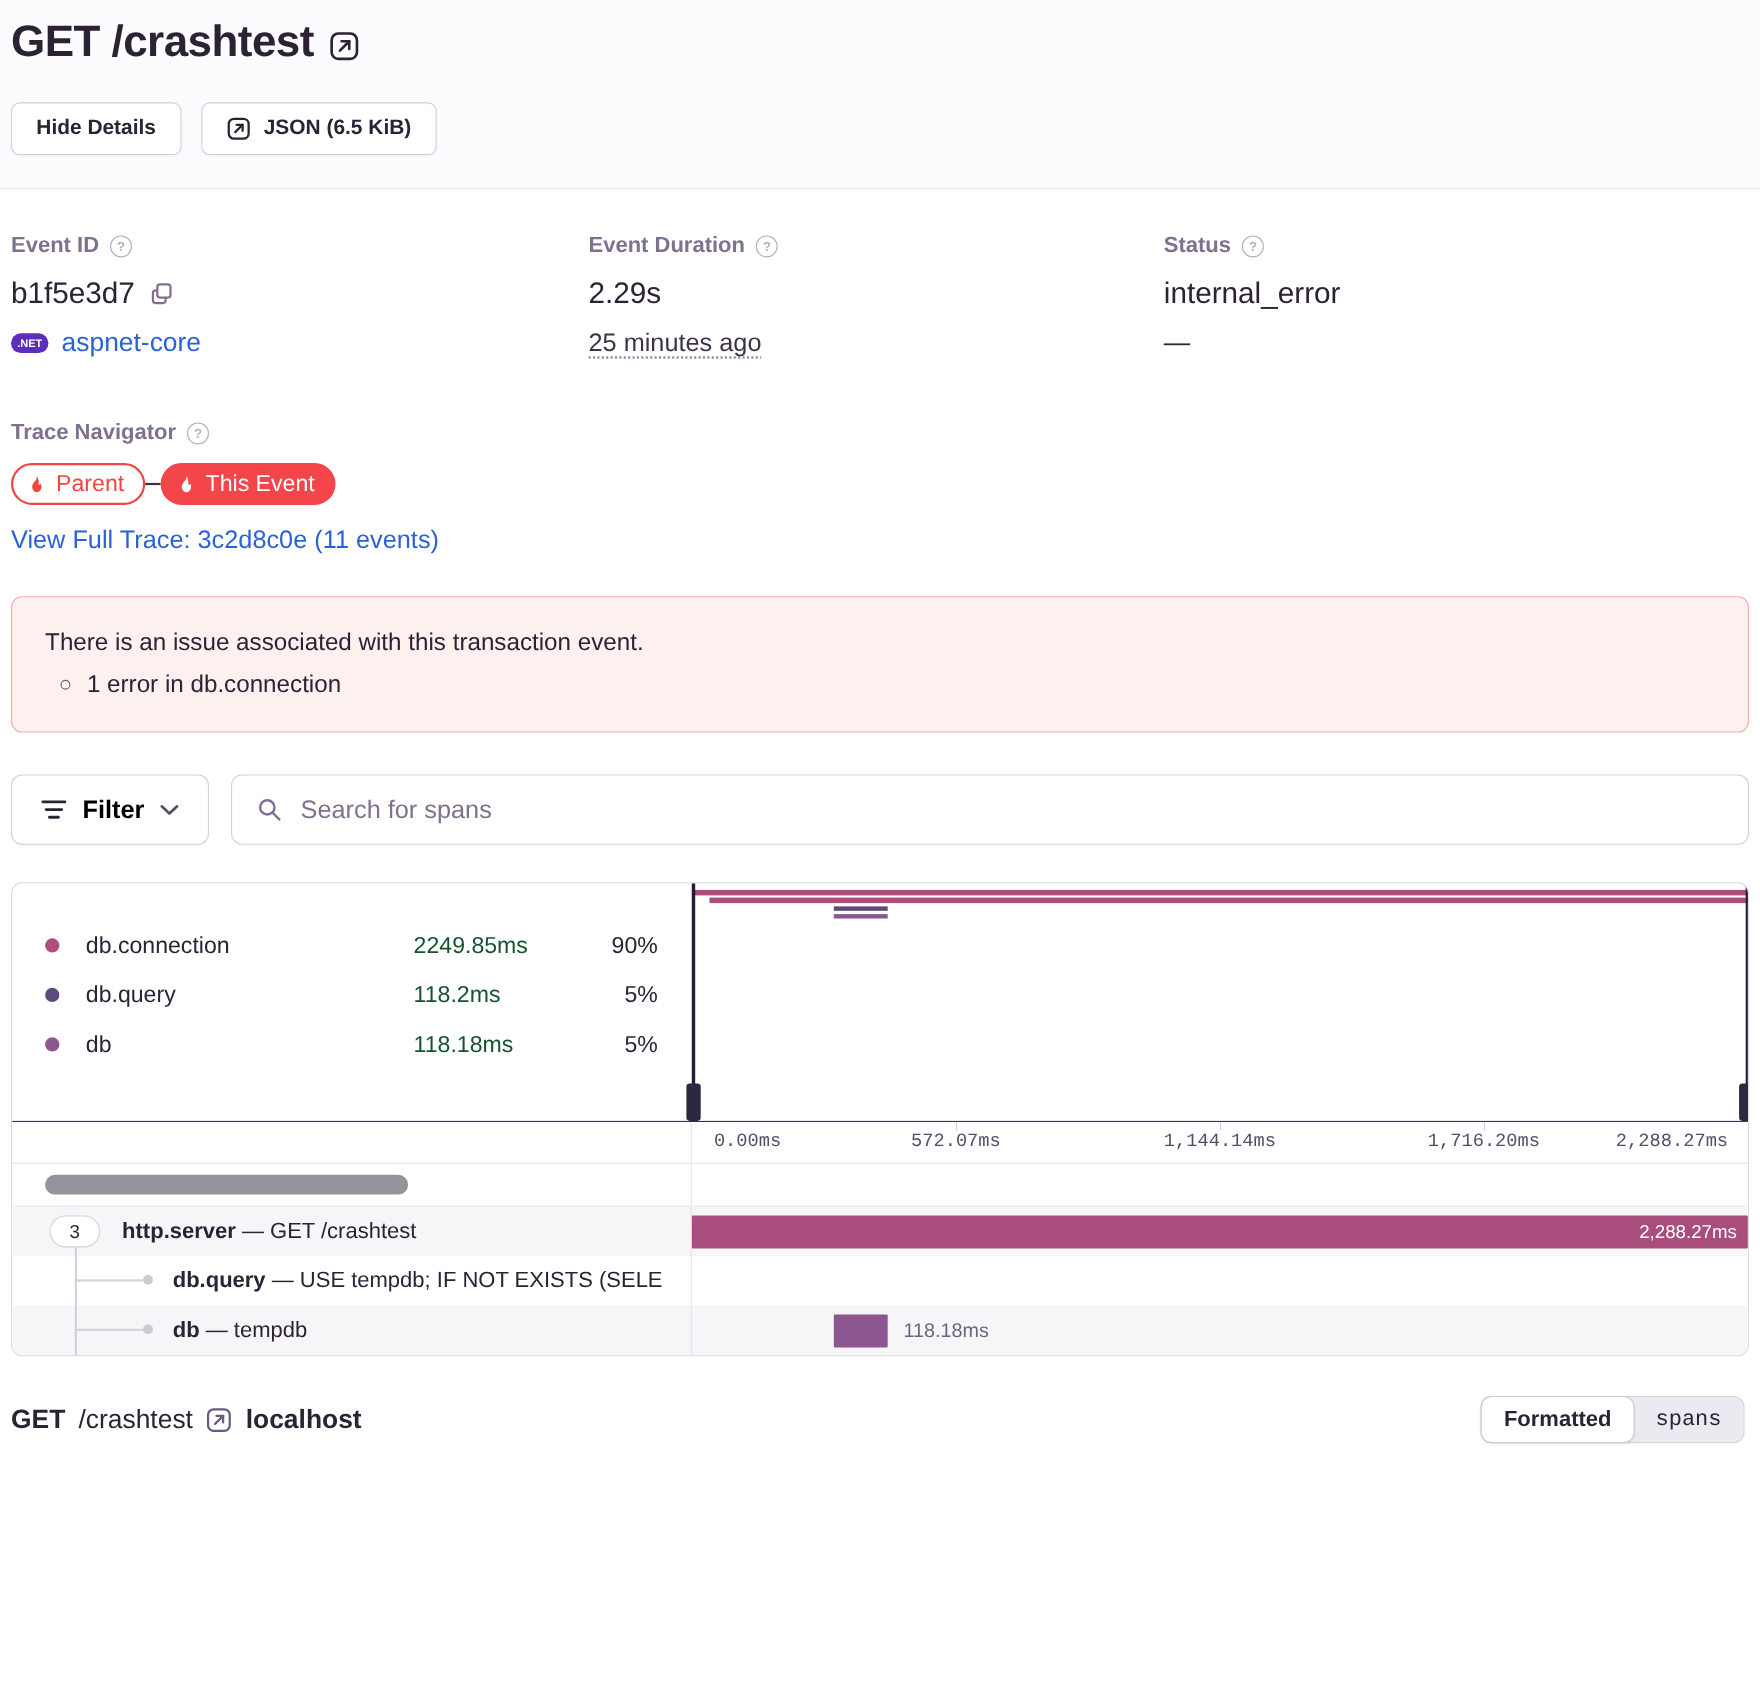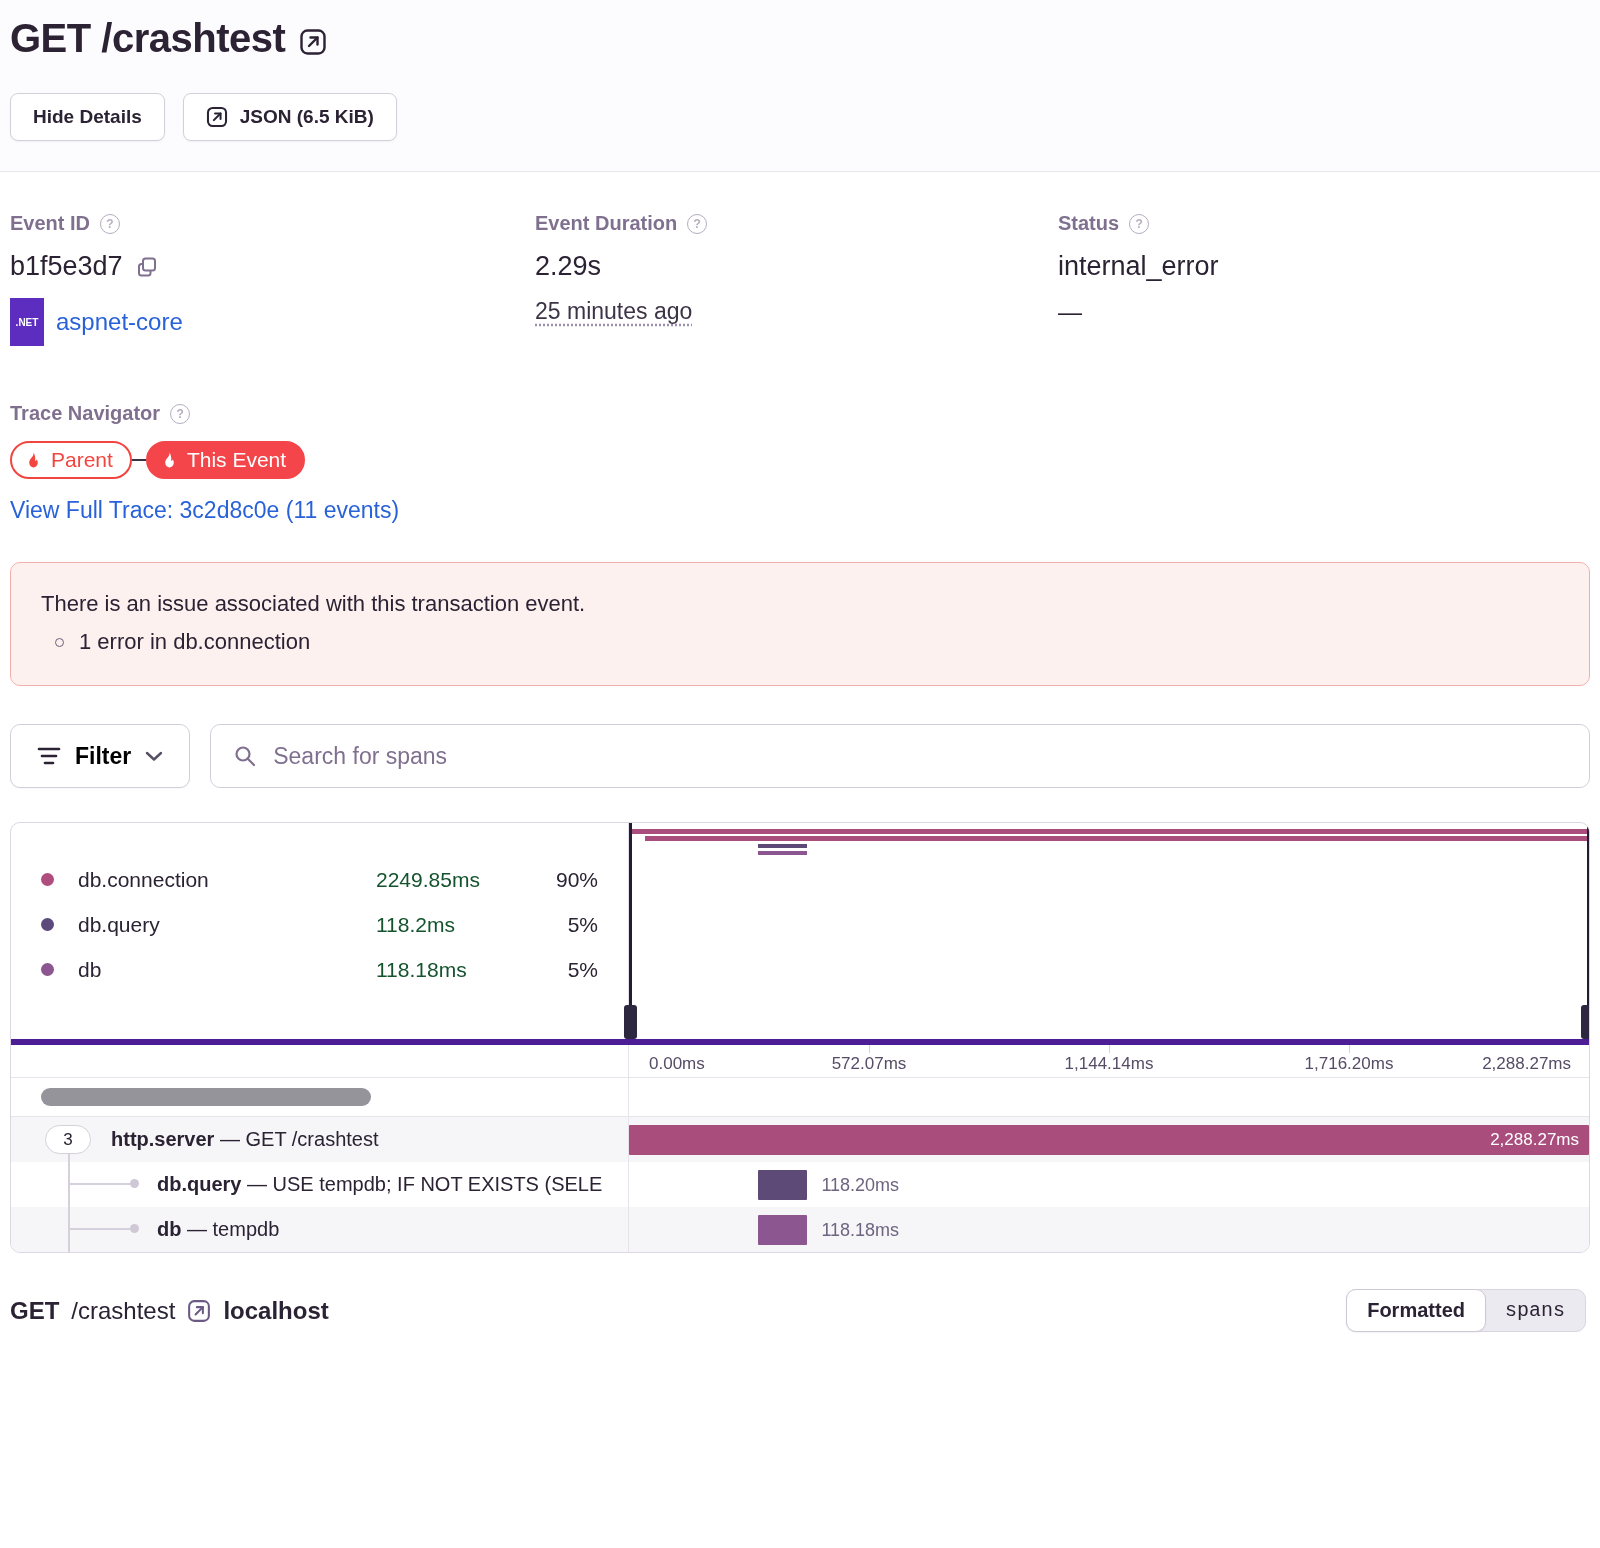--- a/index.html
+++ b/index.html
@@ -25,21 +25,21 @@
     box-shadow:0 1px 2px rgba(43,34,51,0.05); cursor:pointer;
   }
 
   
   .meta { display:grid; grid-template-columns:525px 523px auto; padding:40px 10px 0 10px; }
   .meta-label { display:flex; align-items:center; gap:10px; font-size:20px; font-weight:700; color:#80708f; }
   .help-icon { width:20px; height:20px; border:1.5px solid #b5aec0; border-radius:50%;
     color:#b5aec0; font-size:12px; font-weight:700; display:inline-flex; align-items:center; justify-content:center; cursor:pointer; }
   .meta-value { margin-top:16px; font-size:27px; display:flex; align-items:center; gap:12px; }
   .meta-sub { margin-top:16px; display:flex; align-items:center; gap:12px; }
-  .platform-badge { width:34px; height:48px; border-radius:0; background:#5c2dbe; color:#fff;
+  .platform-badge { width:34px; height:18px; border-radius:16px; background:#5c2dbe; color:#fff;
     font-size:10px; font-weight:700; display:inline-flex; align-items:center; justify-content:center; }
   .project-link { font-size:24px; color:#2962d8; cursor:pointer; }
   .age-link { font-size:23px; color:#3d3347; text-decoration:underline dotted #9c8fae; text-underline-offset:5px; cursor:pointer; }
   .status-dash { font-size:24px; color:#2b2233; }
 
   
   .trace-nav { padding:56px 10px 0 10px; }
   .pill-row { display:flex; align-items:center; margin-top:16px; }
   .pill { display:inline-flex; align-items:center; gap:9px; border-radius:999px;
     padding:5px 17px 5px 13px; font-size:21px; cursor:pointer; }
@@ -79,21 +79,21 @@
   .mini-bar { position:absolute; }
   .mini-bar-0 { top:6px;  height:5px; }
   .mini-bar-1 { top:13px; height:5px; }
   .mini-bar-2 { top:21px; height:4px; }
   .mini-bar-3 { top:28px; height:4px; }
   .vp-line { position:absolute; top:0; bottom:0; width:2.5px; background:#241c35; }
   .vp-line-left { left:0; } .vp-line-right { right:0; }
   .vp-handle { position:absolute; bottom:0; width:13px; height:34px; background:#2e2740; border-radius:3px; cursor:ew-resize; }
   .vp-handle-left { left:-5px; } .vp-handle-right { right:-5px; }
 
-  .axis-row { display:flex; height:38px; border-top:6px solid #4c1d95; }
+  .axis-row { display:flex; height:38px; border-top:1px solid #4c1d95;font-family:Liberation Mono, monospace; }
   .axis-spacer { width:618px; flex:none; border-right:1px solid #e7e3ec; }
   .axis-scale { flex:1; position:relative; }
   .axis-label { position:absolute; top:9px; font-size:17px; color:#564c66; white-space:nowrap; }
   .axis-label-0 { left:20px; }
   .axis-label-1 { left:25%; transform:translateX(-50%); }
   .axis-label-2 { left:50%; transform:translateX(-50%); }
   .axis-label-3 { left:75%; transform:translateX(-50%); }
   .axis-label-4 { right:18px; }
   .axis-tick { position:absolute; top:0; width:1px; height:8px; background:#d5d0db; }
 
@@ -352,24 +352,20 @@
 
 
     <div class="span-row">
       <div class="row-left">
         <span class="row-title indent">
           <b>db.query</b>
           <span>—</span>
           <span>USE tempdb; IF NOT EXISTS (SELE</span>
         </span>
       </div>
-      <div class="timeline-cell">
-        <div class="bar" style="left: 13.4162%; width: 5.16547%; background: rgb(93, 74, 119);"></div>
-        <span class="bar-label-out" style="left: calc(18.5817% + 14px);">118.20ms</span>
-      </div>
     </div>
 
     <div class="span-row">
       <div class="row-left">
         <span class="row-title indent">
           <b>db</b>
           <span>—</span>
           <span>tempdb</span>
         </span>
       </div>

